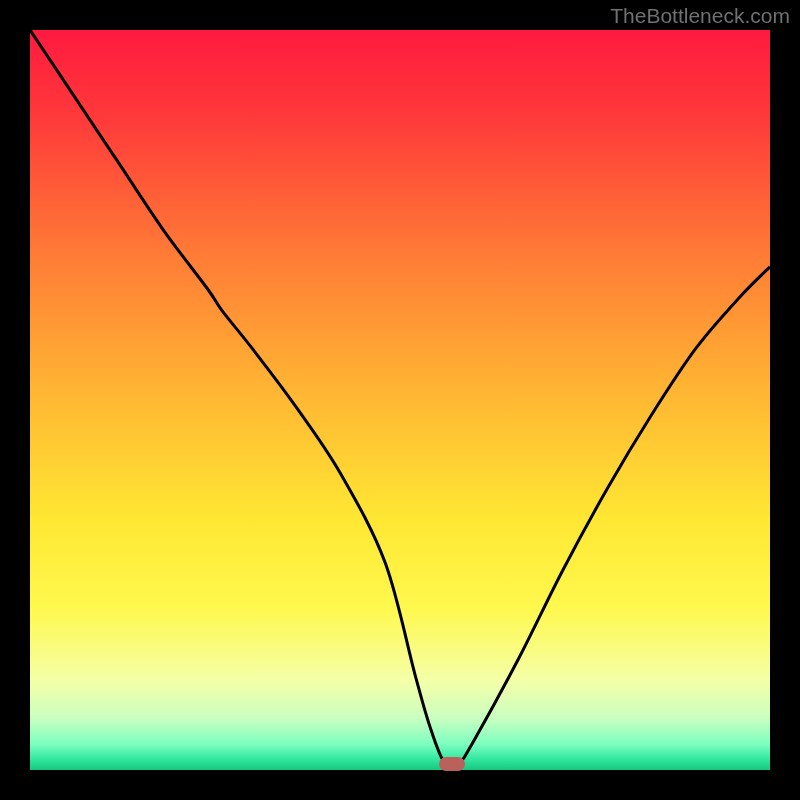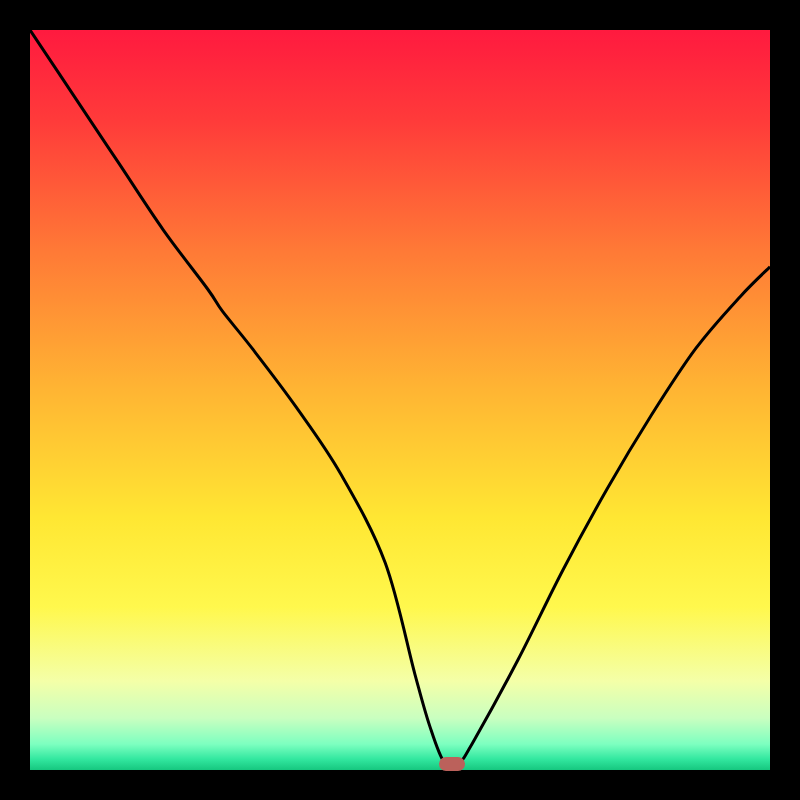--- a/index.html
+++ b/index.html
@@ -50,20 +50,21 @@
     width: 100%;
     height: 100%;
     z-index: 4;
   }
 </style>
 </head>
 <body>
 
 <div class="frame">
 
+  <div class="watermark">TheBottleneck.com</div>
 
   <div class="plot" id="plot">
 
     <div id="gradient-bg" style="position: absolute; left: 0px; top: 0px; width: 100%; height: 100%; background: linear-gradient(rgb(255, 26, 63) 0%, rgb(255, 58, 58) 12%, rgb(255, 122, 54) 30%, rgb(255, 179, 51) 48%, rgb(255, 231, 51) 66%, rgb(255, 248, 77) 78%, rgb(244, 255, 168) 88%, rgb(201, 255, 192) 93%, rgb(125, 255, 192) 96.5%, rgb(51, 232, 160) 98.5%, rgb(22, 199, 127) 100%);"></div>
 
     <svg class="curve" id="curve-svg" viewBox="0 0 740 740" preserveAspectRatio="none">
       <path id="curve-path" fill="none" stroke="#000000" stroke-width="3" d="M 0 0 C 7.3999999999999995 11.100000000000003, 29.6 44.40000000000002, 44.4 66.60000000000002 C 59.199999999999996 88.80000000000003, 74 111.00000000000004, 88.8 133.20000000000005 C 103.6 155.40000000000006, 118.39999999999999 178.8333333333334, 133.2 199.80000000000007 C 148 220.76666666666674, 167.73333333333332 245.43333333333334, 177.6 259 C 187.46666666666667 272.56666666666666, 185 271.3333333333333, 192.4 281.2 C 199.8 291.06666666666666, 209.66666666666669 302.1666666666667, 222 318.20000000000005 C 234.33333333333331 334.2333333333334, 251.59999999999997 356.4333333333334, 266.4 377.40000000000003 C 281.2 398.3666666666667, 296 418.1, 310.8 444 C 325.6 469.9, 342.8666666666667 499.49999999999994, 355.2 532.8 C 367.5333333333333 566.0999999999999, 377.4 616.6666666666666, 384.8 643.8 C 392.20000000000005 670.9333333333333, 394.6666666666667 680.8, 399.6 695.6 C 404.53333333333336 710.4000000000001, 409.4666666666667 726.4333333333334, 414.40000000000003 732.6 C 419.33333333333337 738.7666666666667, 424.26666666666665 736.3000000000001, 429.2 732.6 C 434.1333333333333 728.9, 434.1333333333333 727.6666666666666, 444 710.4 C 453.8666666666667 693.1333333333333, 473.6 657.3666666666667, 488.40000000000003 629 C 503.20000000000005 600.6333333333333, 518 568.5666666666667, 532.8 540.2 C 547.5999999999999 511.83333333333337, 562.4000000000001 484.70000000000005, 577.2 458.8 C 592 432.9, 606.8000000000001 408.23333333333335, 621.6 384.8 C 636.4 361.3666666666667, 651.2 337.9333333333334, 666 318.20000000000005 C 680.8 298.4666666666667, 698.0666666666666 279.96666666666664, 710.4 266.4 C 722.7333333333333 252.8333333333333, 735.0666666666666 241.7333333333333, 740 236.79999999999995"></path>
     </svg>
 
     <div id="marker" class="marker" style="left: 421.8px; top: 734.08px; background: rgb(187, 97, 91);"></div>

